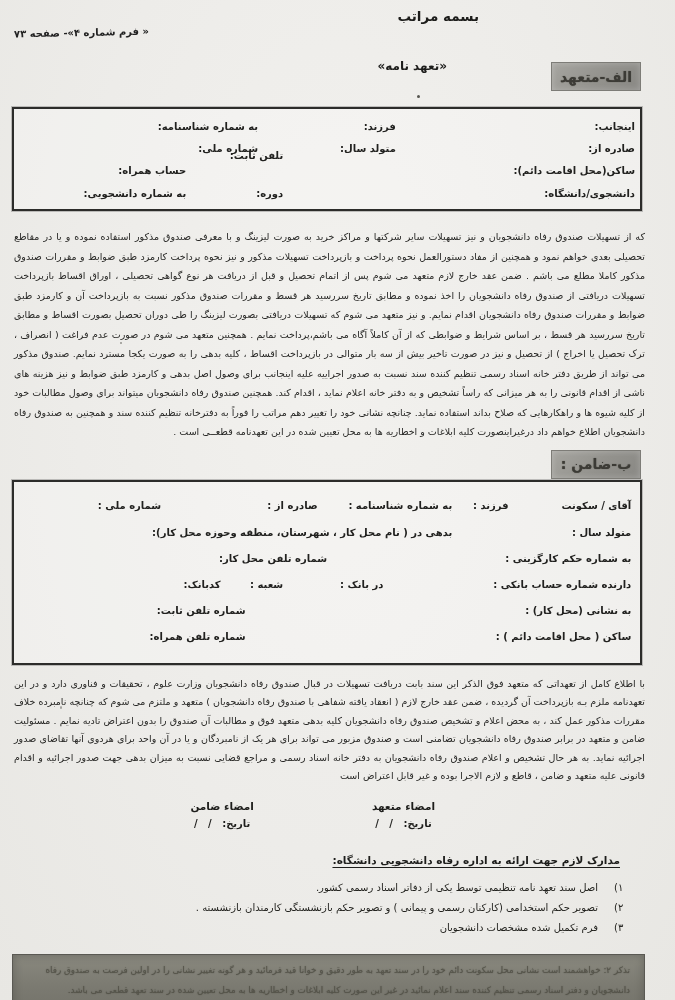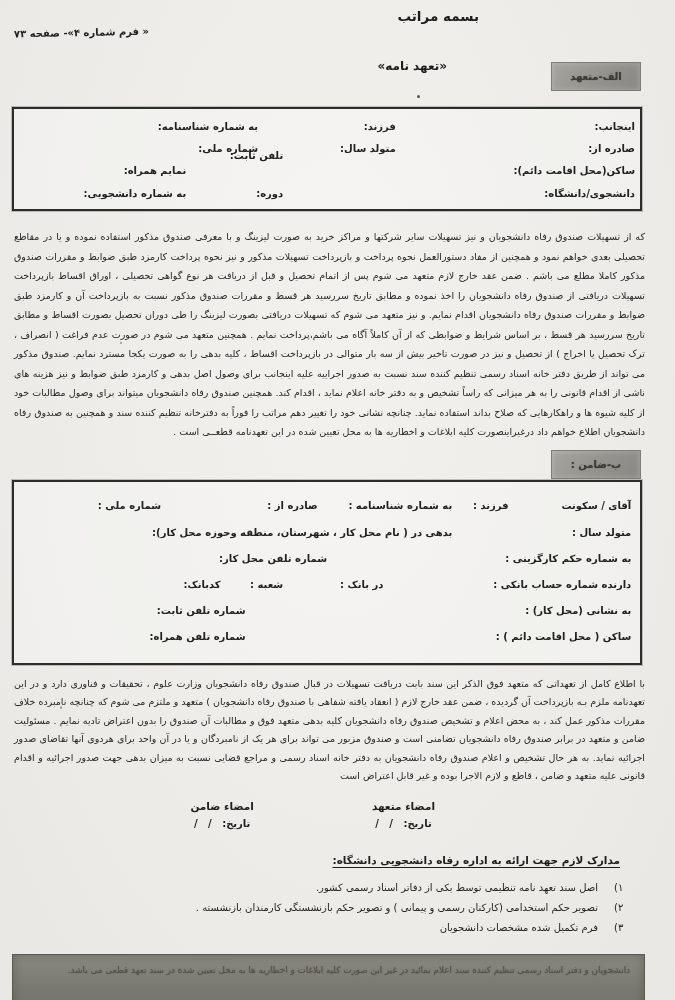--- a/index.html
+++ b/index.html
@@ -18,21 +18,21 @@
   .form-ref{position:absolute;top:27px;left:14px;font-size:10px;font-weight:bold;transform:rotate(-1.2deg);color:#222;white-space:nowrap;}
   .bismillah{position:absolute;top:8px;right:196px;font-size:13.5px;font-weight:bold;}
   .instruction{position:absolute;top:37px;right:20px;font-size:10.6px;font-weight:bold;white-space:nowrap;}
   .doc-title{position:absolute;top:59px;right:228px;font-size:12px;font-weight:bold;letter-spacing:.5px;}
   .badge{
     position:absolute;
     width:88px;height:27px;
     background:linear-gradient(135deg,#a6a5a0 0%,#93928d 55%,#898884 100%);
     border:1px solid #7d7c77;
     color:#3c3b36;
-    font-size:10px;font-weight:bold;
+    font-size:14px;font-weight:bold;
     display:flex;align-items:center;justify-content:center;
     text-shadow:0 0 1px rgba(70,70,60,.9);
     box-shadow:inset 0 0 6px rgba(255,255,255,.25);
   }
   .badge-a{top:62px;right:34px;}
   
   .ibox{
     position:relative;
     margin:0 10px 0 33px;margin-right:33px;margin-left:12px;
     border:2px solid #2c2c2a;
@@ -104,21 +104,21 @@
 
   <div class="ibox box1">
     <span class="fl" style="top:12px;right:0.8%">اینجانب:</span>
     <span class="fl" style="top:12px;right:39%">فرزند:</span>
     <span class="fl" style="top:12px;right:61%">به شماره شناسنامه:</span>
     <span class="fl" style="top:34px;right:0.8%">صادره از:</span>
     <span class="fl" style="top:34px;right:39%">متولد سال:</span>
     <span class="fl" style="top:34px;right:61%">شماره ملی:</span>
     <span class="fl" style="top:56px;right:0.8%">ساکن(محل اقامت دائم):</span>
     <span class="fl" style="top:41px;right:57%">تلفن ثابت:</span>
-    <span class="fl" style="top:56px;right:72.5%">نمایم همراه:</span>
+    <span class="fl" style="top:56px;right:72.5%">حساب همراه:</span>
     <span class="fl" style="top:79px;right:0.8%">دانشجوی/دانشگاه:</span>
     <span class="fl" style="top:79px;right:57%">دوره:</span>
     <span class="fl" style="top:79px;right:72.5%">به شماره دانشجویی:</span>
   </div>
 
   <div class="para">که از تسهیلات صندوق رفاه دانشجویان و نیز تسهیلات سایر شرکتها و مراکز خرید به صورت لیزینگ و با معرفی صندوق مذکور استفاده نموده و یا در مقاطع تحصیلی بعدی خواهم نمود و همچنین از مفاد دستورالعمل نحوه پرداخت و بازپرداخت تسهیلات مذکور و نیز نحوه پرداخت کارمزد طبق ضوابط و مقررات صندوق مذکور کاملا مطلع می باشم . ضمن عقد خارج لازم متعهد می شوم پس از اتمام تحصیل و قبل از دریافت هر نوع گواهی تحصیلی ، اوراق اقساط بازپرداخت تسهیلات دریافتی از صندوق رفاه دانشجویان را اخذ نموده و مطابق تاریخ سررسید هر قسط و مقررات صندوق مذکور نسبت به بازپرداخت آن و کارمزد طبق ضوابط و مقررات صندوق رفاه دانشجویان اقدام نمایم. و نیز متعهد می شوم که تسهیلات دریافتی بصورت لیزینگ را طی دوران تحصیل بصورت اقساط و مطابق تاریخ سررسید هر قسط ، بر اساس شرایط و ضوابطی که از آن کاملاً آگاه می باشم،پرداخت نمایم . همچنین متعهد می شوم در صورت عدم فراغت ( انصراف ، ترک تحصیل یا اخراج ) از تحصیل و نیز در صورت تاخیر بیش از سه بار متوالی در بازپرداخت اقساط ، کلیه بدهی را به صورت یکجا مسترد نمایم. صندوق مذکور می تواند از طریق دفتر خانه اسناد رسمی تنظیم کننده سند نسبت به صدور اجراییه علیه اینجانب برای وصول اصل بدهی و کارمزد طبق ضوابط و نیز هزینه های ناشی از اقدام قانونی را به هر میزانی که راساً تشخیص و به دفتر خانه اعلام نماید ، اقدام کند. همچنین صندوق رفاه دانشجویان میتواند برای وصول مطالبات خود از کلیه شیوه ها و راهکارهایی که صلاح بداند استفاده نماید. چنانچه نشانی خود را تغییر دهم مراتب را فوراً به دفترخانه تنظیم کننده سند و همچنین به صندوق رفاه دانشجویان اطلاع خواهم داد درغیراینصورت کلیه ابلاغات و اخطاریه ها به محل تعیین شده در این تعهدنامه قطعــی است .</div>
 
   <div class="badge-b-row">
     <div class="badge badge-b">ب-ضامن :</div>
   </div>
@@ -168,20 +168,21 @@
         <span class="doc-text">تصویر حکم استخدامی (کارکنان رسمی و پیمانی ) و تصویر حکم بازنشستگی کارمندان بازنشسته .</span>
       </div>
       <div class="doc-item">
         <span class="doc-num">۳)</span>
         <span class="doc-text">فرم تکمیل شده مشخصات دانشجویان</span>
       </div>
     </div>
   </div>
 
   <div class="band">
+    <div class="note">تذکر ۲: خواهشمند است نشانی محل سکونت دائم خود را در سند تعهد به طور دقیق و خوانا قید فرمائید و هر گونه تغییر نشانی را در اولین فرصت به صندوق رفاه</div>
     <div class="note">دانشجویان و دفتر اسناد رسمی تنظیم کننده سند اعلام نمائید در غیر این صورت کلیه ابلاغات و اخطاریه ها به محل تعیین شده در سند تعهد قطعی می باشد.</div>
   </div>
 
   <div class="speck s1"></div>
   <div class="speck s2"></div>
   <div class="speck s3"></div>
 
 </div>
 
 </body></html>

